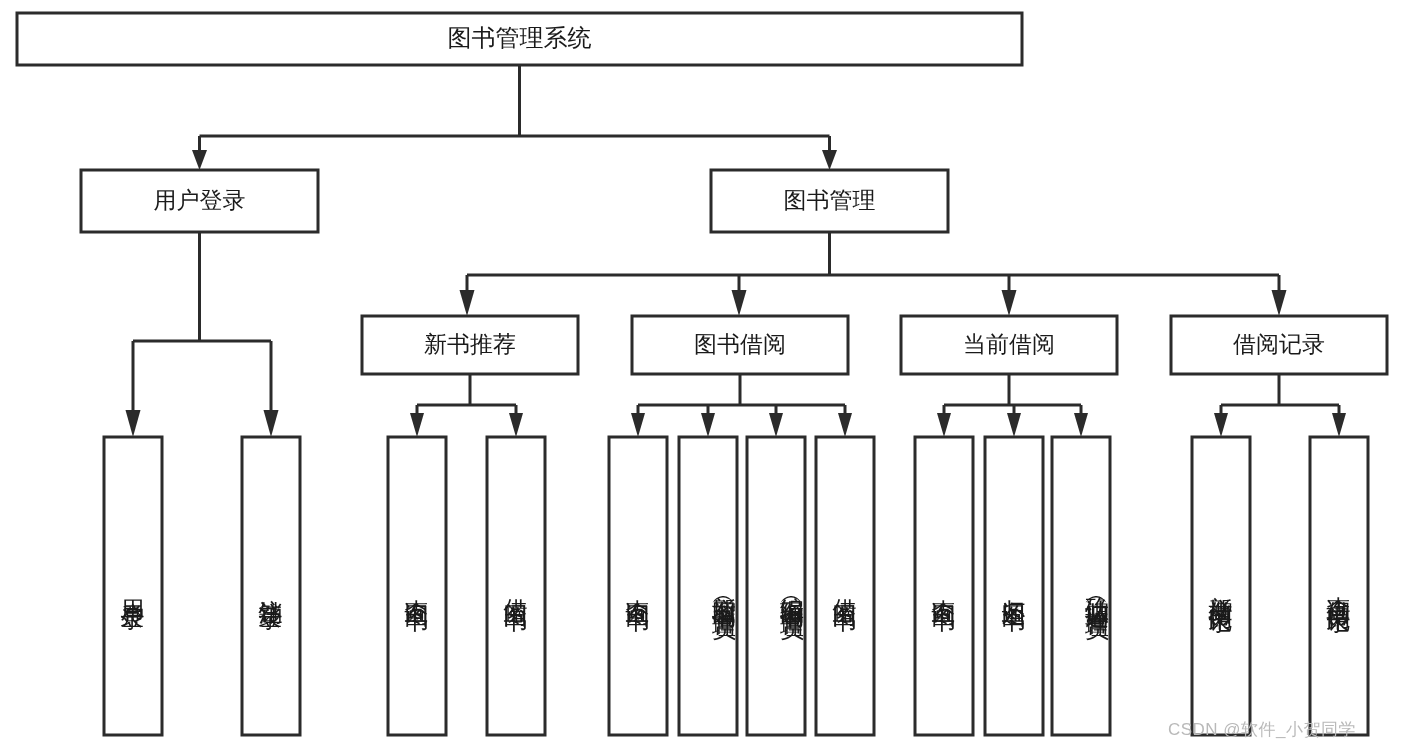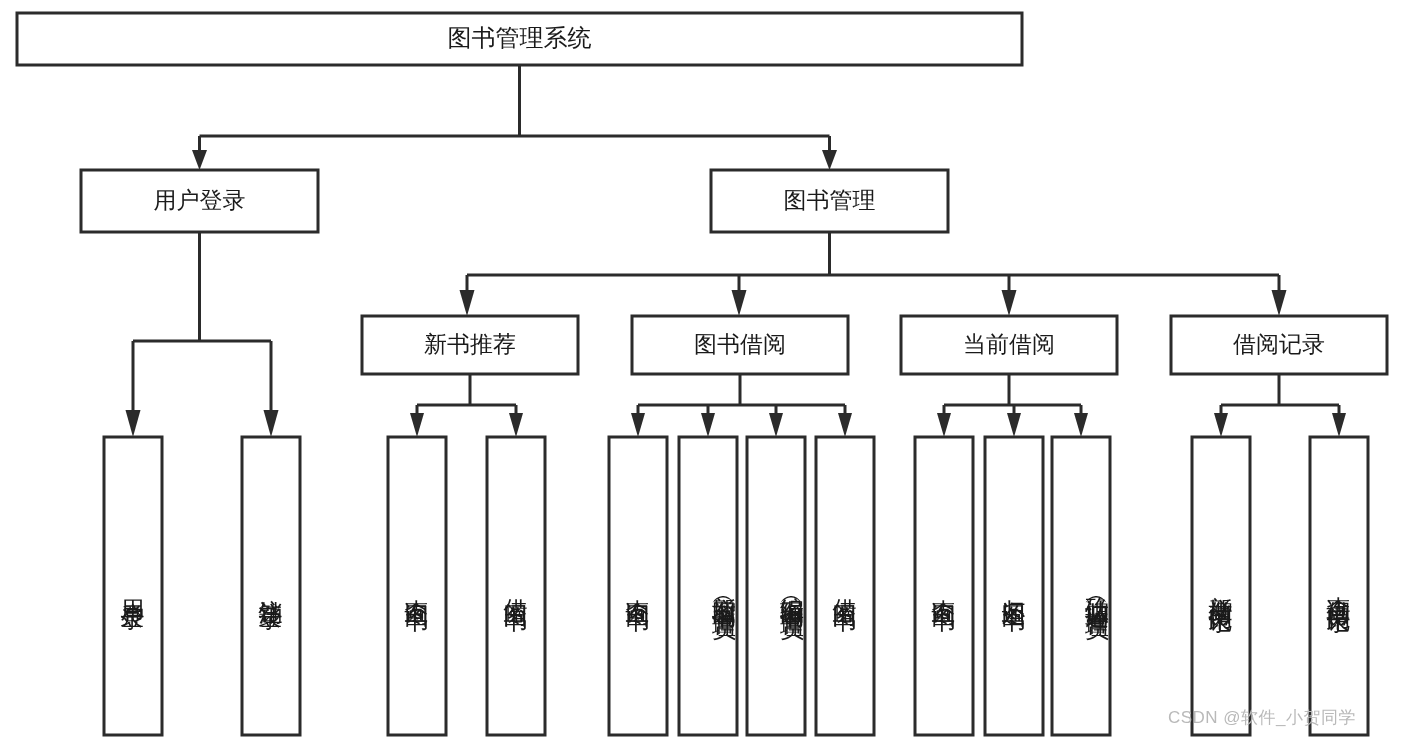--- a/index.html
+++ b/index.html
@@ -66,21 +66,21 @@
     letter-spacing: 3px;
     display: flex;
     align-items: center;
     justify-content: center;
     white-space: nowrap;
     pointer-events: none;
   }
   .watermark {
     position: absolute;
     right: 10px;
-    bottom: 18px;
+    bottom: 6px;
     font-family: "Liberation Sans", sans-serif;
     font-size: 17px;
     color: #b9b9b9;
     white-space: nowrap;
     letter-spacing: 0.5px;
   }
 </style>
 </head>
 <body>
 

